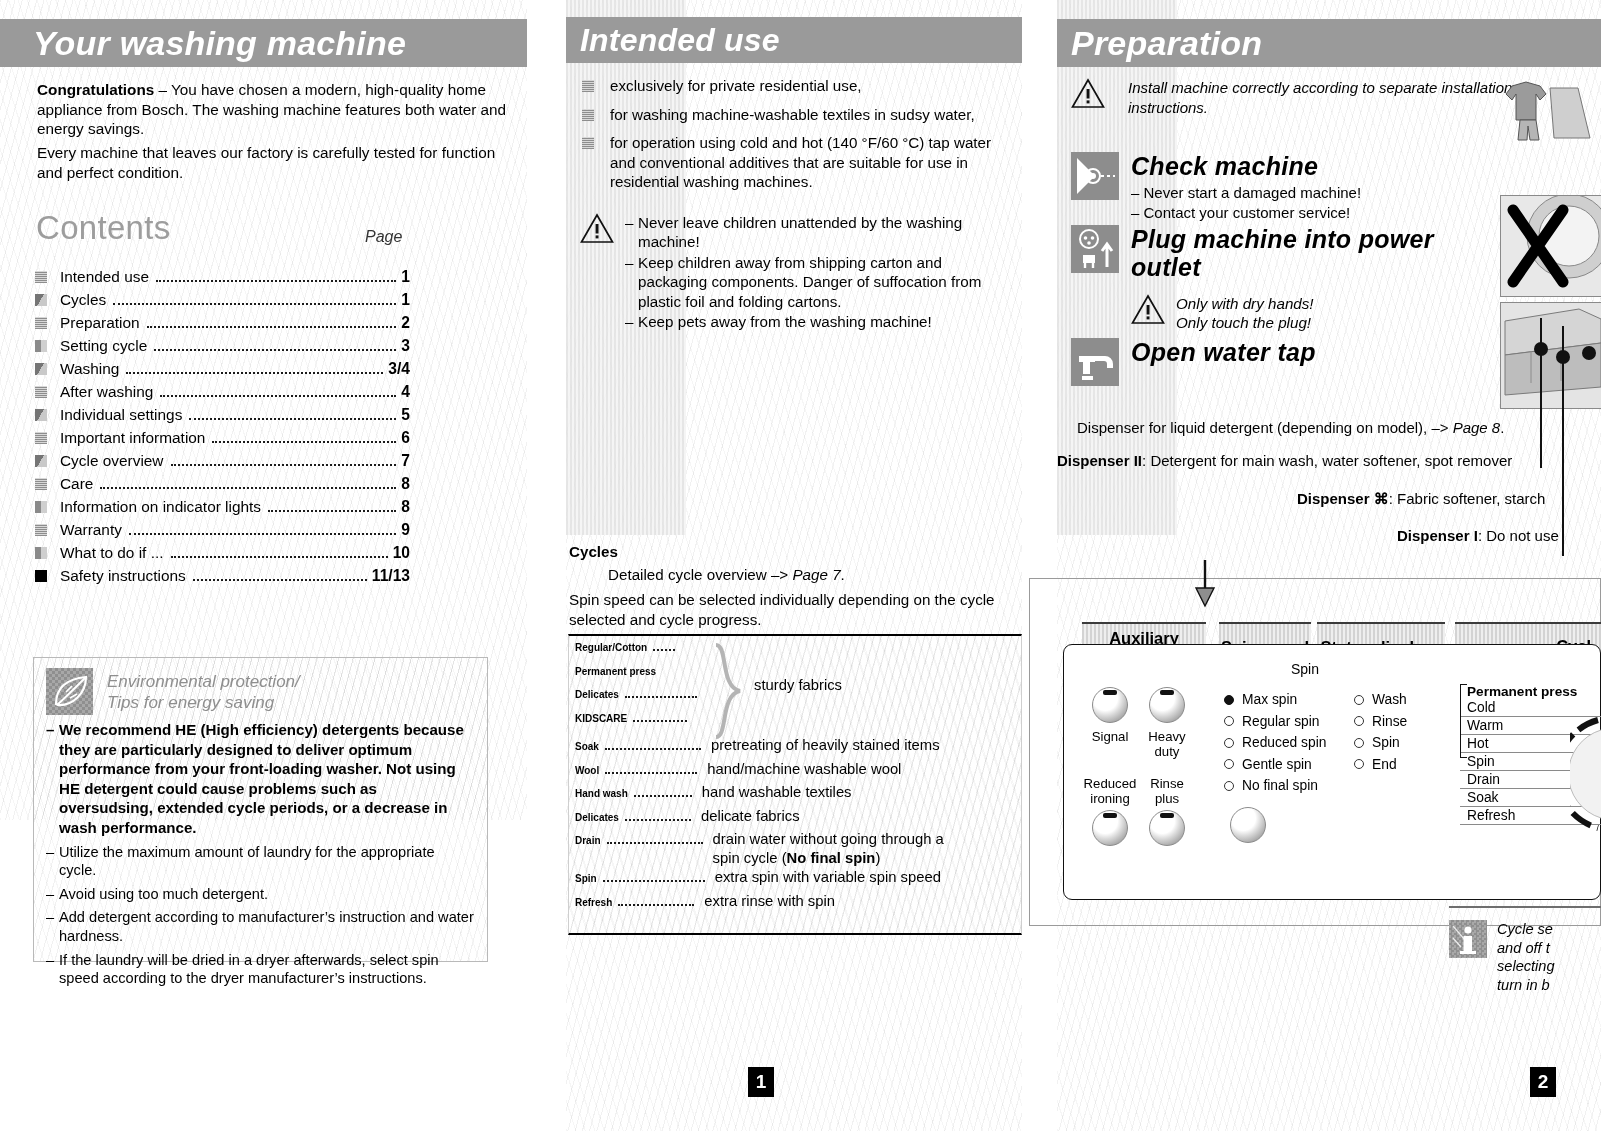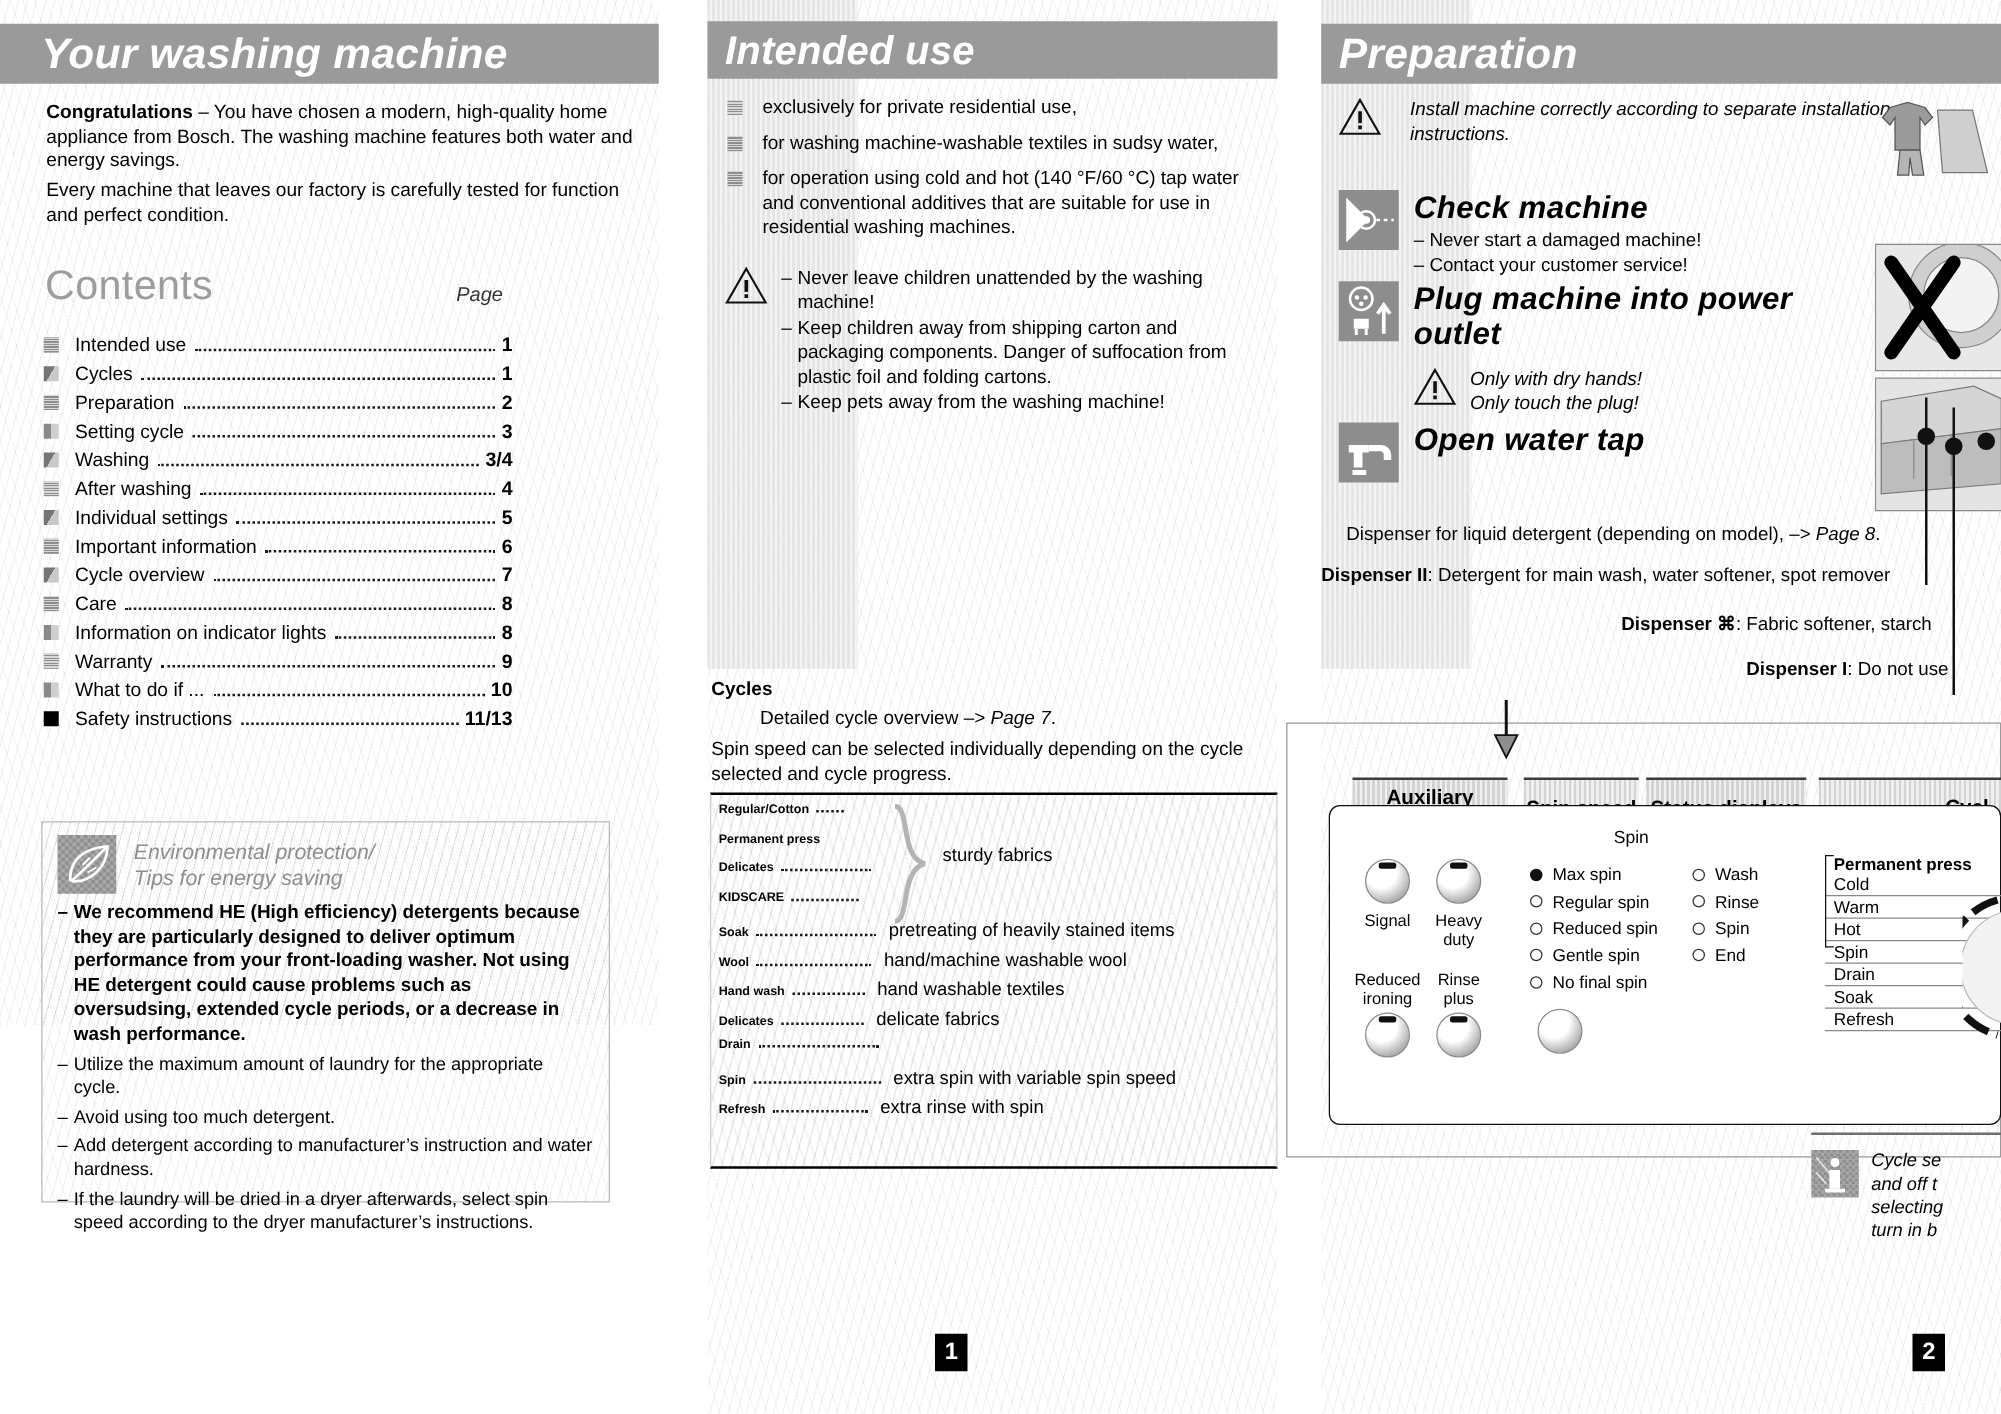--- a/index.html
+++ b/index.html
@@ -384,20 +384,21 @@
           <span class="cyc-desc" style="width:245px">hand washable textiles</span>
         </div>
         <div class="cyc-row">
           <span class="cyc-name">Delicates</span>
           <span class="cyc-dots" style="width:66px"></span>
           <span class="cyc-desc" style="width:245px">delicate fabrics</span>
         </div>
         <div class="cyc-row">
           <span class="cyc-name">Drain</span>
           <span class="cyc-dots" style="width:96px"></span>
+          <span class="cyc-desc" style="width:245px">drain water without going through a spin cycle (<b>No final spin</b>)</span>
         </div>
         <div class="cyc-row">
           <span class="cyc-name">Spin</span>
           <span class="cyc-dots" style="width:102px"></span>
           <span class="cyc-desc" style="width:245px">extra spin with variable spin speed</span>
         </div>
         <div class="cyc-row">
           <span class="cyc-name">Refresh</span>
           <span class="cyc-dots" style="width:76px"></span>
           <span class="cyc-desc" style="width:245px">extra rinse with spin</span>

